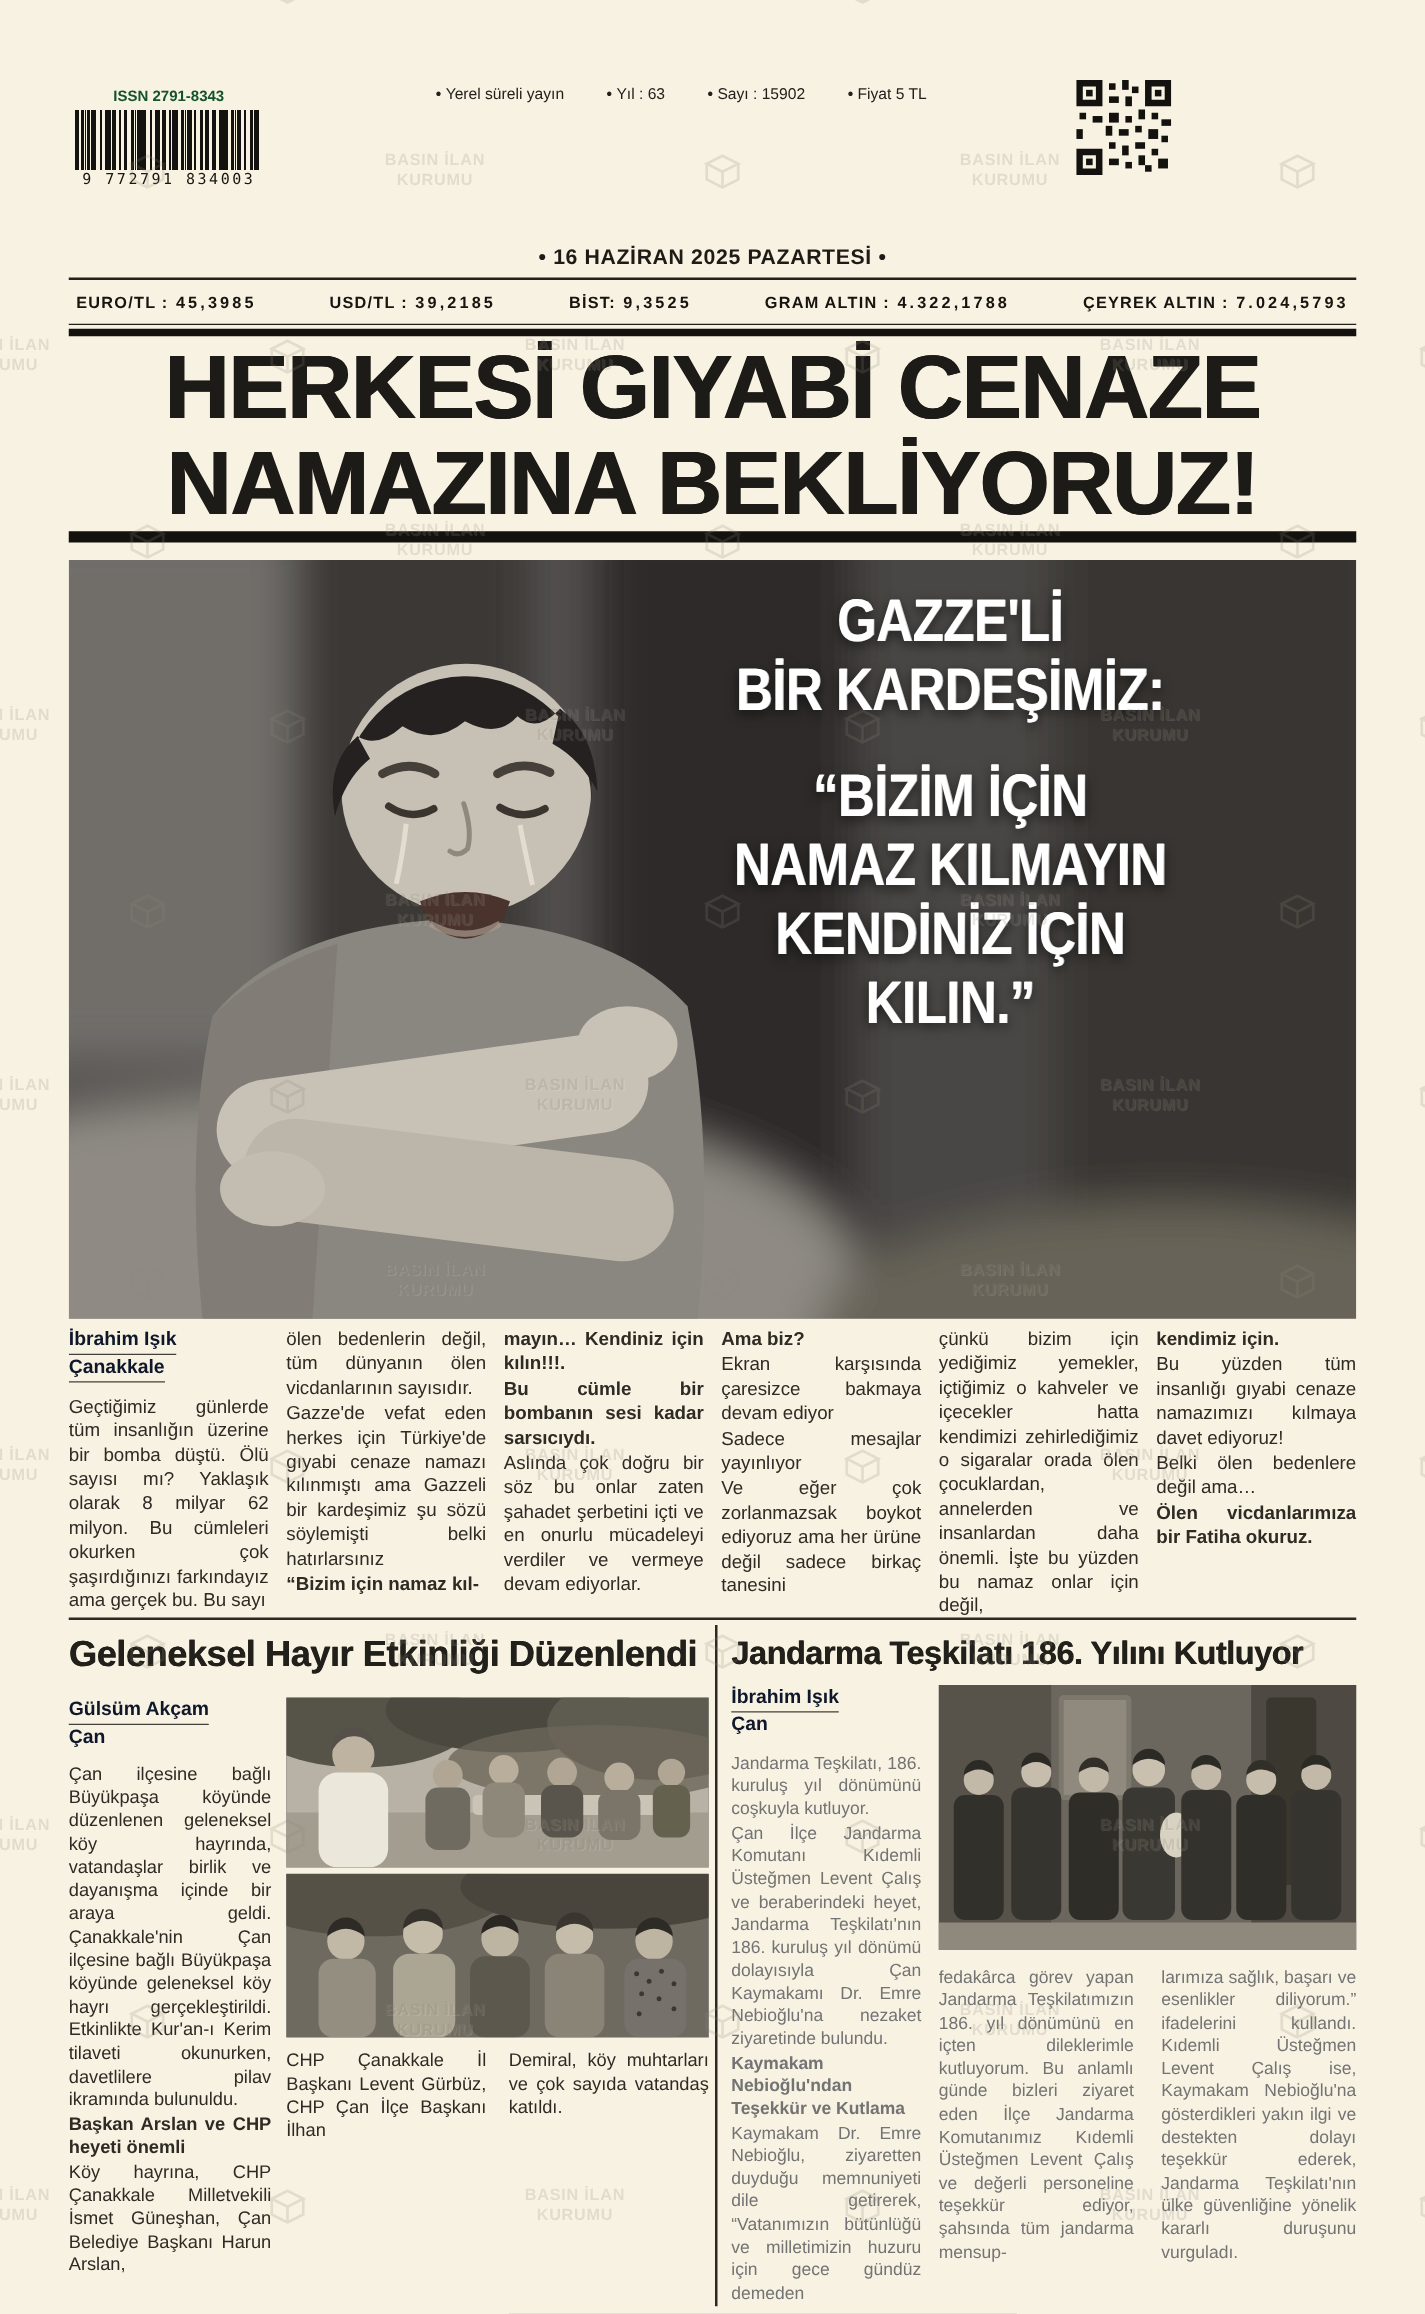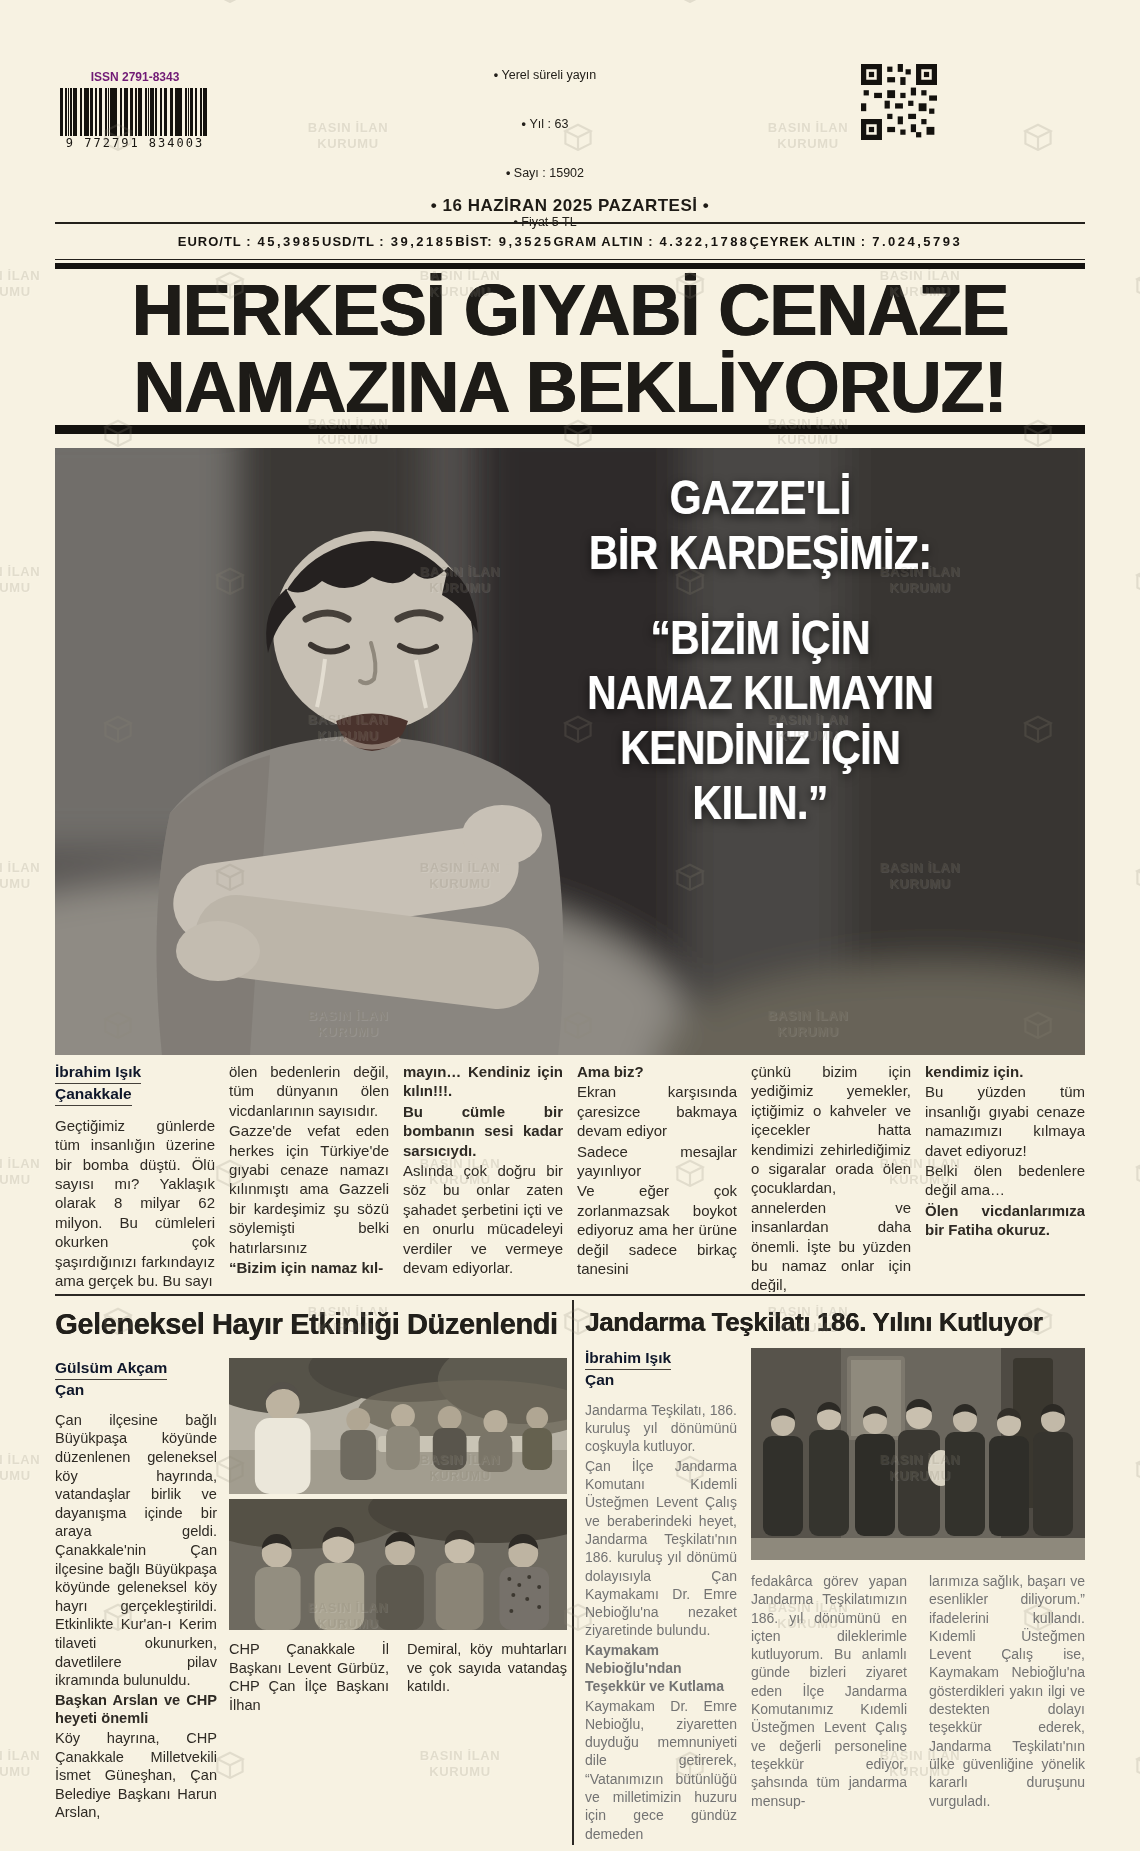--- a/index.html
+++ b/index.html
@@ -8,43 +8,43 @@
 
   
   #wm-layer{position:absolute;inset:0;z-index:6;pointer-events:none;}
   .wm-tile{position:absolute;color:#8d8776;opacity:.20;width:120px;
            font:bold 13px/1.2 "Liberation Sans",sans-serif;text-align:center;
            letter-spacing:.6px;text-shadow:1px 1px 0 rgba(255,255,255,.55);}
 
   
   .masthead{position:absolute;left:55px;top:58px;width:1030px;height:158px;}
   .issn-block{position:absolute;left:5px;top:12px;width:150px;text-align:center;}
-  .issn-label{font:bold 12px/1.3 "Liberation Sans",sans-serif;color:#701a75;}
+  .issn-label{font:bold 12px/1.3 "Liberation Sans",sans-serif;color:#14532d;}
   .barcode{height:48px;margin-top:2px;background:
      repeating-linear-gradient(90deg,#14120e 0 2px,transparent 2px 5px),
      repeating-linear-gradient(90deg,#14120e 0 1px,transparent 1px 8px),
      repeating-linear-gradient(90deg,#14120e 0 3px,transparent 3px 13px);}
   .barcode-digits{font:12px/1.3 "DejaVu Sans Mono",monospace;color:#181611;letter-spacing:2px;}
   .mast-center{position:absolute;left:150px;top:0;width:680px;text-align:center;}
   .logo-row{display:flex;align-items:center;justify-content:center;}
   .flag{width:116px;height:88px;margin-right:-34px;position:relative;z-index:1;}
   .paper-title{font-family:"DejaVu Serif",serif;font-weight:bold;font-size:64px;
                line-height:1;color:#d9121a;letter-spacing:-1px;position:relative;z-index:2;}
   .meta-row{display:flex;justify-content:center;gap:34px;margin-top:10px;
-            font:12.5px/1.2 "Liberation Sans",sans-serif;color:#23201b;flex-direction:column;}
+            font:12.5px/1.2 "Liberation Sans",sans-serif;color:#23201b;}
   .meta-item::before{content:"•  ";font-weight:bold;}
   .qr{position:absolute;right:148px;top:6px;width:76px;height:76px;}
   .date-line{position:absolute;left:0;right:0;bottom:0;text-align:center;
              font:bold 17px/1.2 "Liberation Sans",sans-serif;color:#1e1b16;letter-spacing:.5px;}
   .date-line::before{content:"•   ";} .date-line::after{content:"   •";}
 
   
   .ticker{position:absolute;left:55px;top:222px;width:1030px;height:38px;
           border-top:2px solid #23201b;border-bottom:1px solid #23201b;
-          display:flex;align-items:center;justify-content:center;
+          display:flex;align-items:center;justify-content:space-between;
           padding:0 6px;box-sizing:border-box;}
   .tick{white-space:nowrap;font:bold 13px/1 "Liberation Sans",sans-serif;color:#171410;letter-spacing:1px;}
   .tick .val{font-weight:bold;letter-spacing:2.5px;margin-left:6px;}
   .bar{position:absolute;left:55px;width:1030px;background:#14120e;}
   .bar1{top:263px;height:6px;}
   .bar2{top:425px;height:9px;}
 
   
   .lead-headline{position:absolute;left:55px;top:272px;width:1030px;text-align:center;
                  font-weight:bold;font-size:72px;line-height:1.07;color:#1d1b17;

